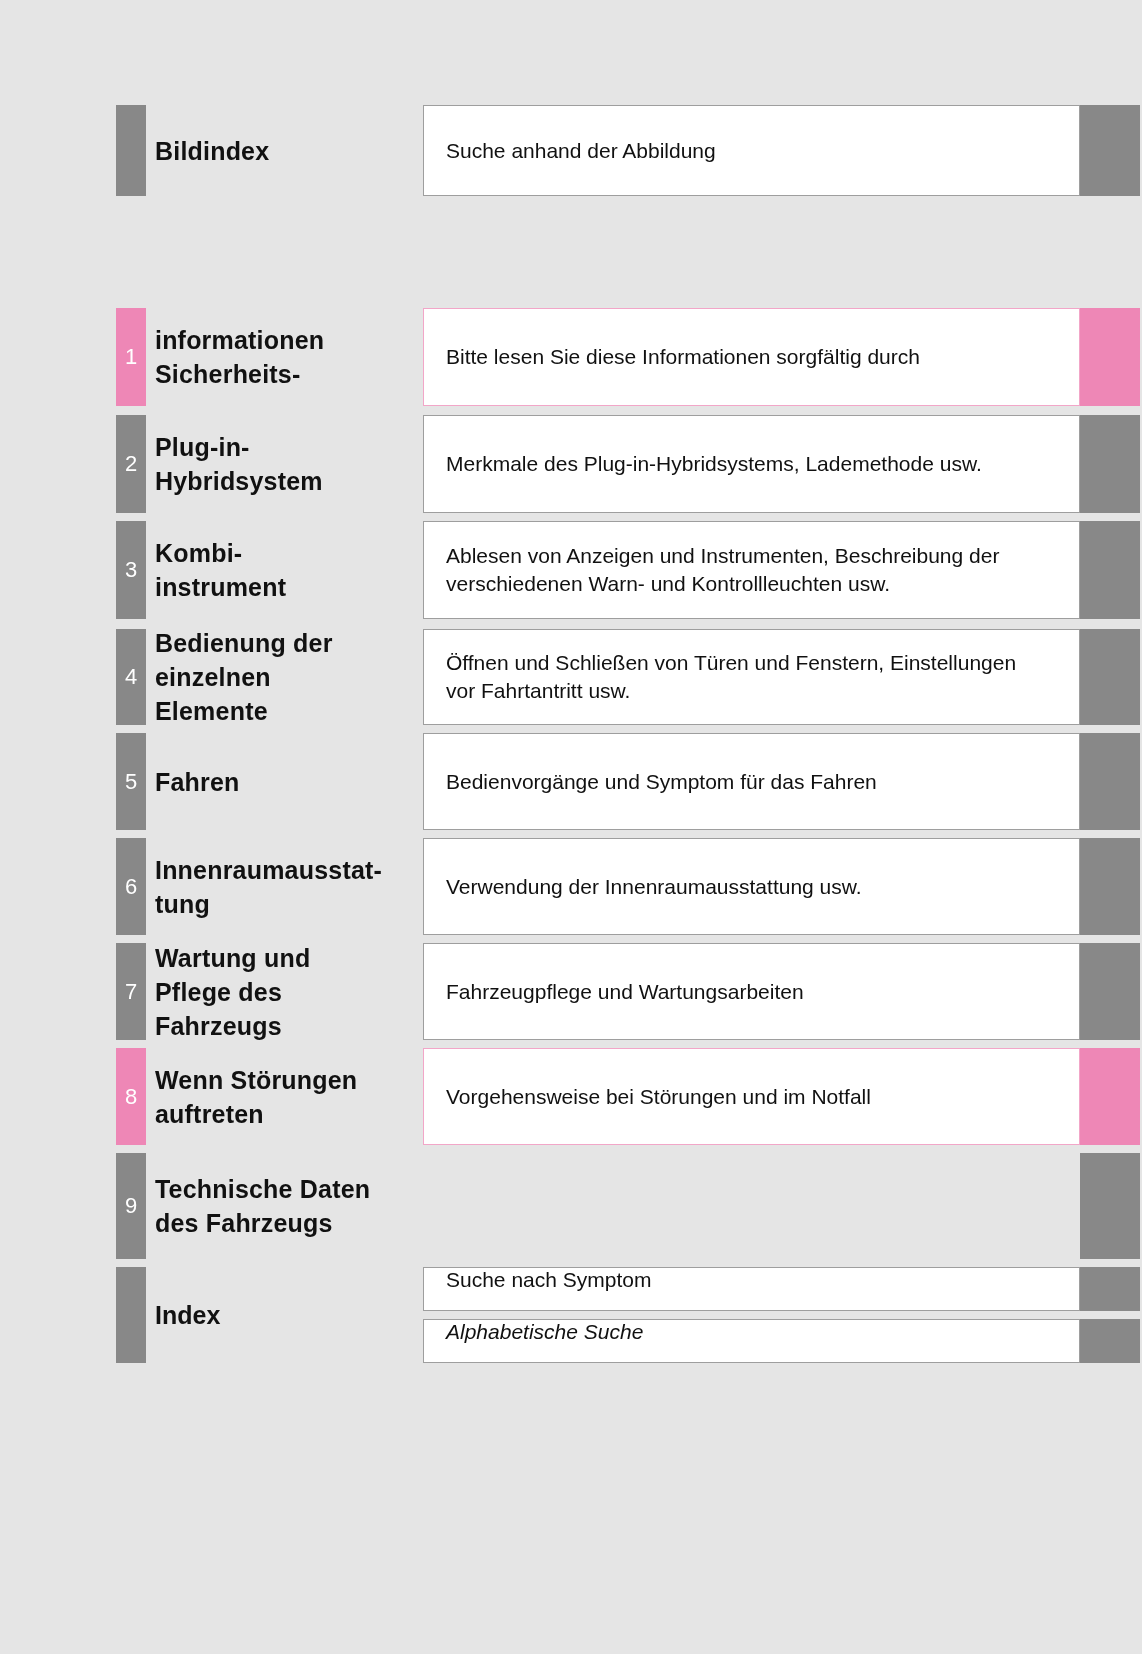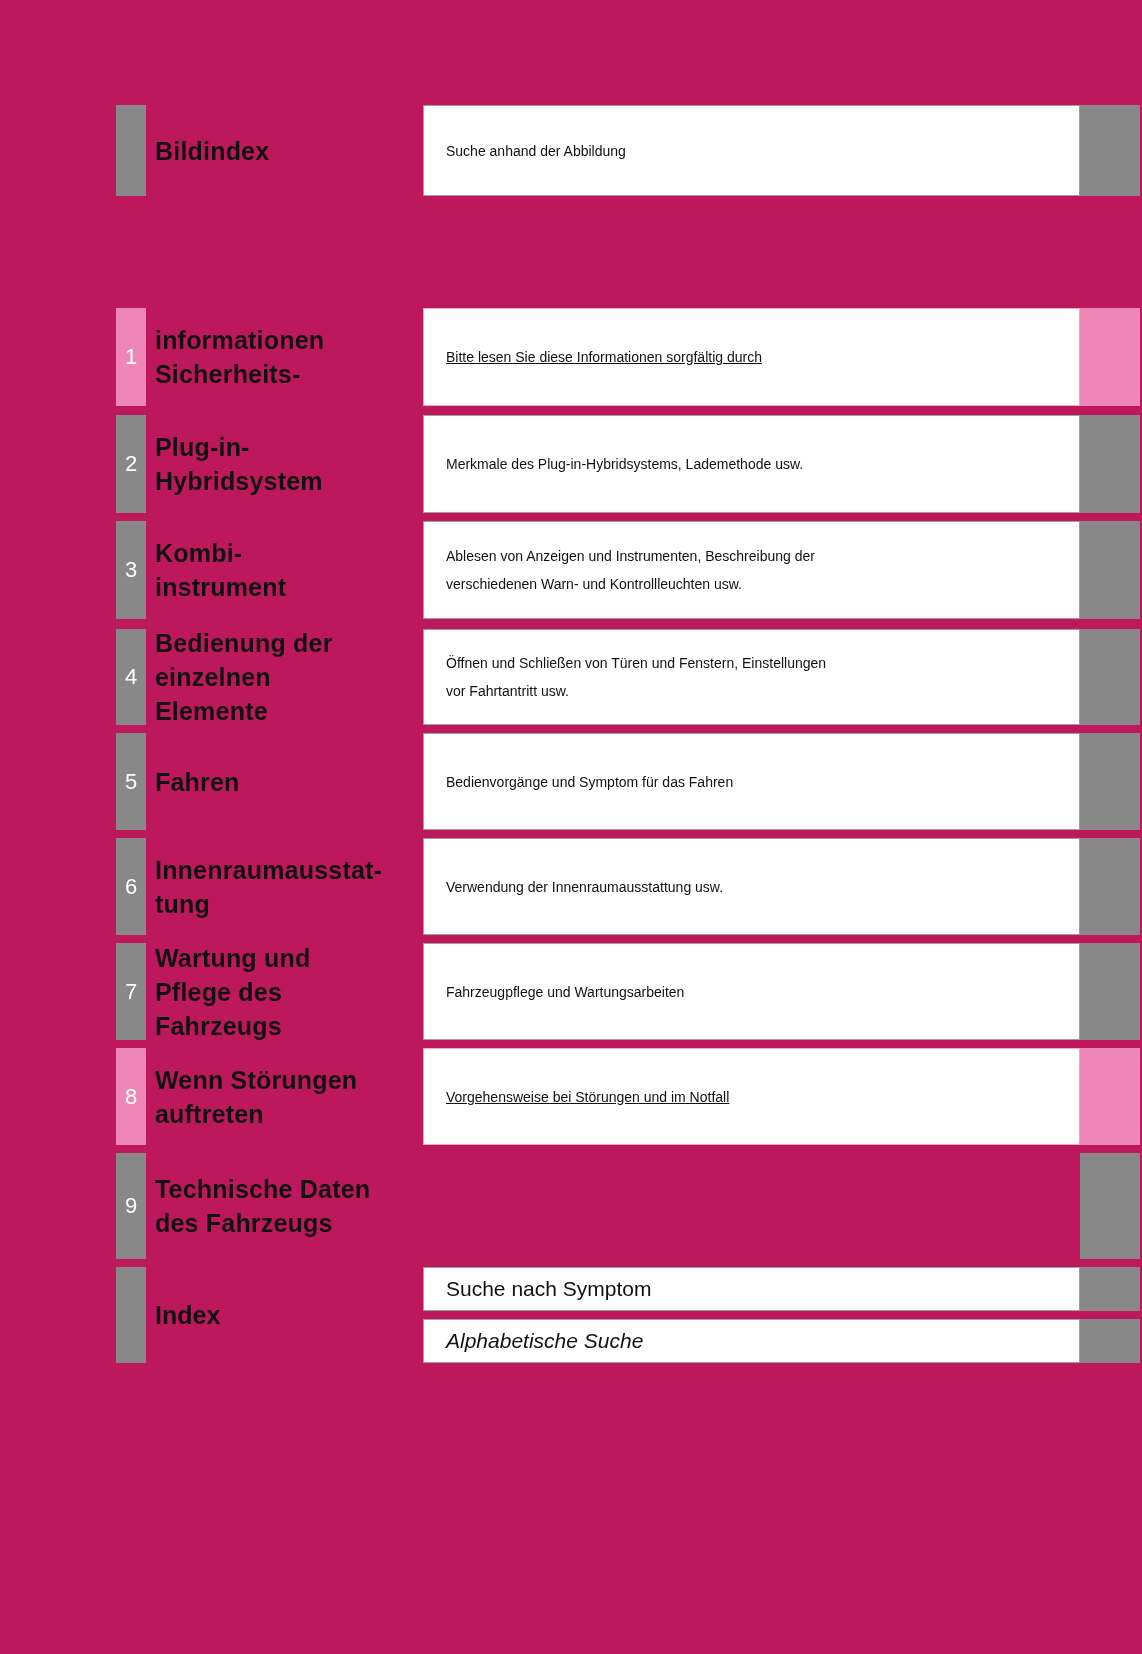--- a/index.html
+++ b/index.html
@@ -1,19 +1,19 @@
 <!DOCTYPE html>
 <html style="--tab-gray: #888888; --tab-pink: #ee87b6; --border-gray: #9e9e9e; --border-pink: #f2a6c8;"><head>
 <meta charset="utf-8">
 <style>
   html,body{margin:0;padding:0;background:#fff;}
   #page{
     position:relative;
     width:1142px;height:1654px;
-    background:#be185d;
+    background:#e5e5e5;
     font-family:"Liberation Sans","DejaVu Sans",sans-serif;
     color:#111;
     overflow:hidden;
   }
   .row{position:absolute;left:0;width:1142px;}
   .tab-left{
     position:absolute;left:116px;top:0;width:30px;height:100%;
     display:flex;align-items:center;justify-content:center;
   }
   .tab-left .num{
@@ -30,31 +30,31 @@
     font-weight:bold;font-size:25px;line-height:34px;
     letter-spacing:0.2px;
   }
   .desc-box{
     position:absolute;left:423px;top:0;width:657px;height:100%;
     box-sizing:border-box;
     border:1px solid var(--border-gray,#9e9e9e);
     background:#ffffff;
     display:flex;flex-direction:column;justify-content:center;
     padding-left:22px;padding-right:14px;
-    font-size:14px;line-height:28px;
-  }
-  .pink-border{border-color:var(--border-pink,#f2a6c8);text-decoration:underline;}
+    font-size:21px;line-height:28px;
+  }
+  .pink-border{border-color:var(--border-pink,#f2a6c8);}
   .index-title{
     position:absolute;left:155px;top:50%;transform:translateY(-50%);
     font-weight:bold;font-size:25px;line-height:34px;
   }
   .index-sub{
     position:absolute;left:423px;width:657px;height:44px;
     box-sizing:border-box;border:1px solid var(--border-gray,#9e9e9e);
-    display:flex;align-items:center;
+    display:flex;
     padding-left:22px;font-size:21px;
     background:#fff;
   }
   .index-subtab{
     position:absolute;left:1080px;width:60px;height:44px;
   }
 </style>
 </head>
 <body>
 

